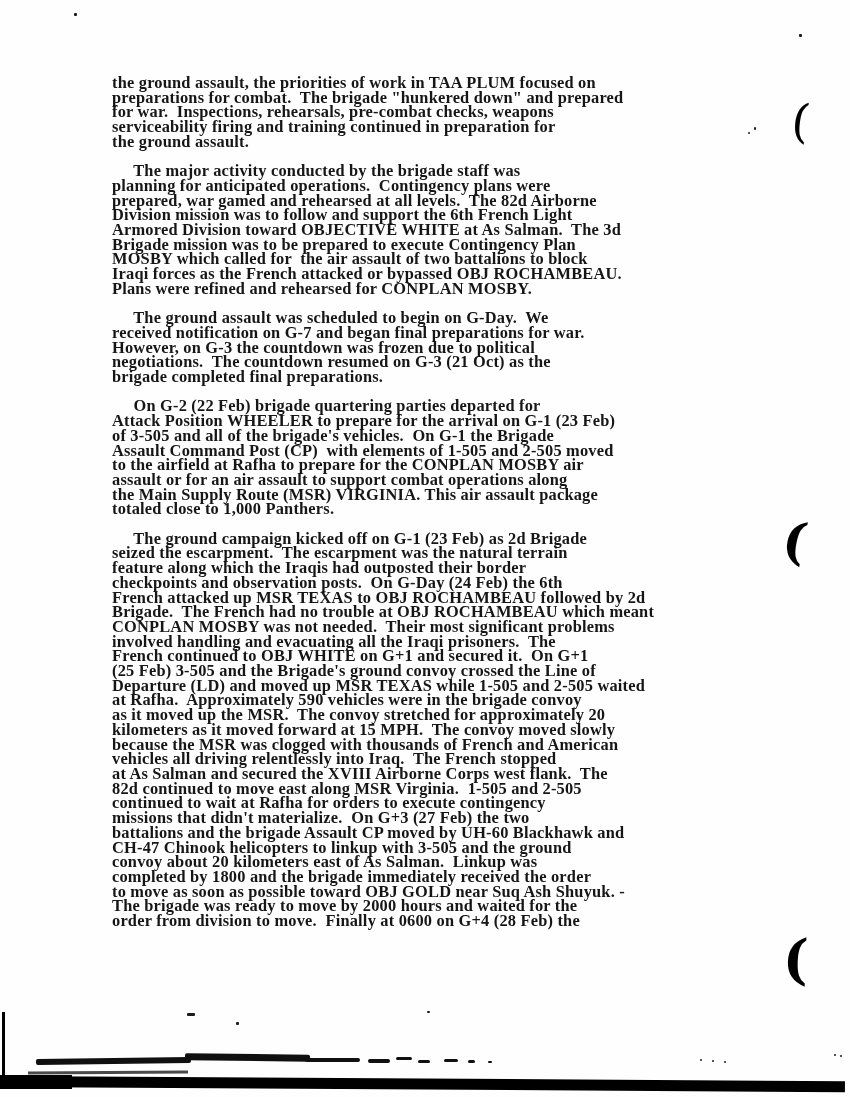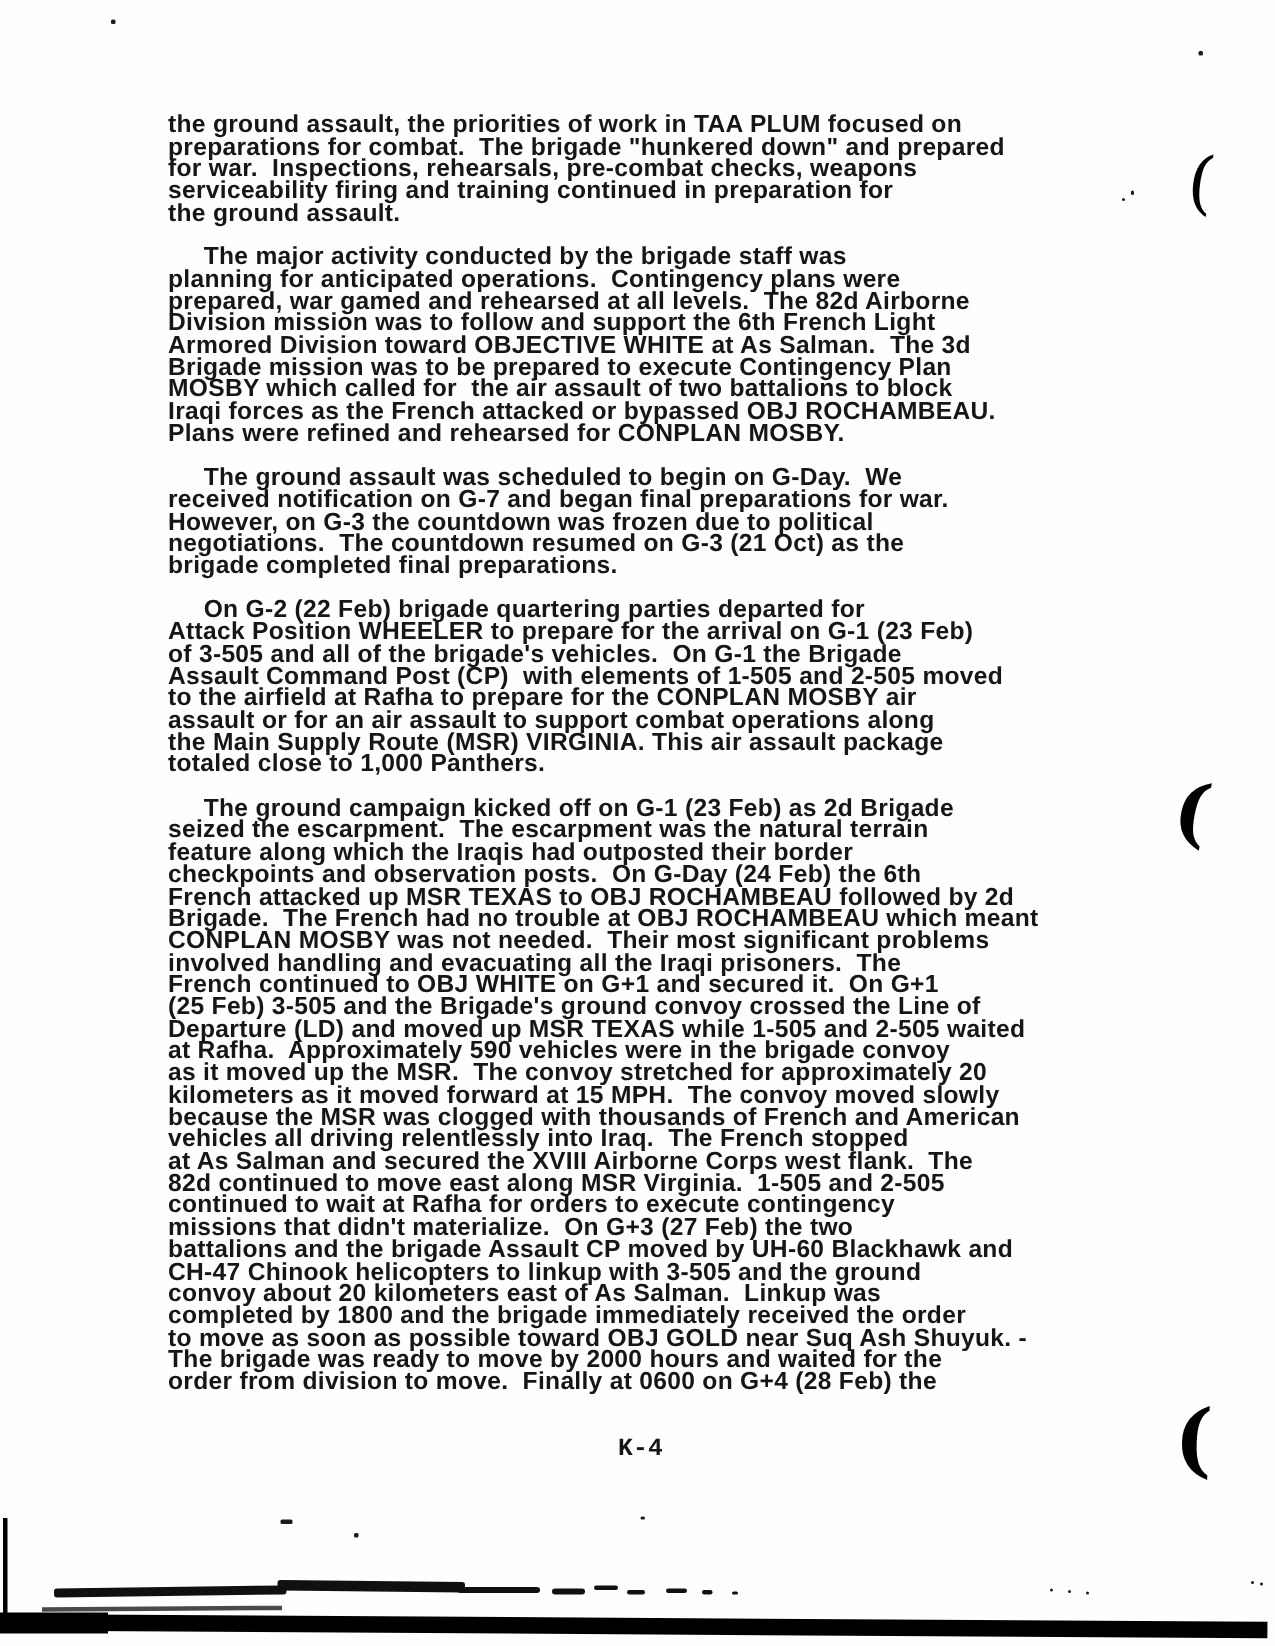--- a/index.html
+++ b/index.html
@@ -11,21 +11,21 @@
     font-family: "Liberation Mono", monospace;
   }
   .page { position: absolute; inset: 0; background: #fefefe; }
 
   
   .doc-text {
     position: absolute;
     left: 112px; top: 76px;
     width: 670px;
     color: #161616;
-    font-family: Liberation Sans, sans-serif;
+    font-family: Liberation Serif, serif;
     font-size: 16.4px;
     line-height: 14.7px;
     font-weight: 700;
     letter-spacing: 0.2px;
   }
   .para {
     margin: 0 0 14.7px 0;
     white-space: pre;
     font: inherit;
     letter-spacing: inherit;
@@ -136,21 +136,20 @@
 missions that didn't materialize.  On G+3 (27 Feb) the two
 battalions and the brigade Assault CP moved by UH-60 Blackhawk and
 CH-47 Chinook helicopters to linkup with 3-505 and the ground
 convoy about 20 kilometers east of As Salman.  Linkup was
 completed by 1800 and the brigade immediately received the order
 to move as soon as possible toward OBJ GOLD near Suq Ash Shuyuk. -
 The brigade was ready to move by 2000 hours and waited for the
 order from division to move.  Finally at 0600 on G+4 (28 Feb) the</pre>
     </div>
 
-  <div class="footer-num">K-4</div>
 
   <div class="paren paren-1">(</div>
   <div class="paren paren-2">(</div>
   <div class="paren paren-3">(</div>
 
   <div class="speck" style="left:74px;  top:13px;   width:3px; height:3px;"></div>
   <div class="speck" style="left:799px; top:34px;   width:3px; height:3px;"></div>
   <div class="speck" style="left:748px; top:132px;  width:2px; height:2px;"></div>
   <div class="speck" style="left:754px; top:127px;  width:2px; height:3px;"></div>
   <div class="speck" style="left:187px; top:1013px; width:8px; height:3px;"></div>

